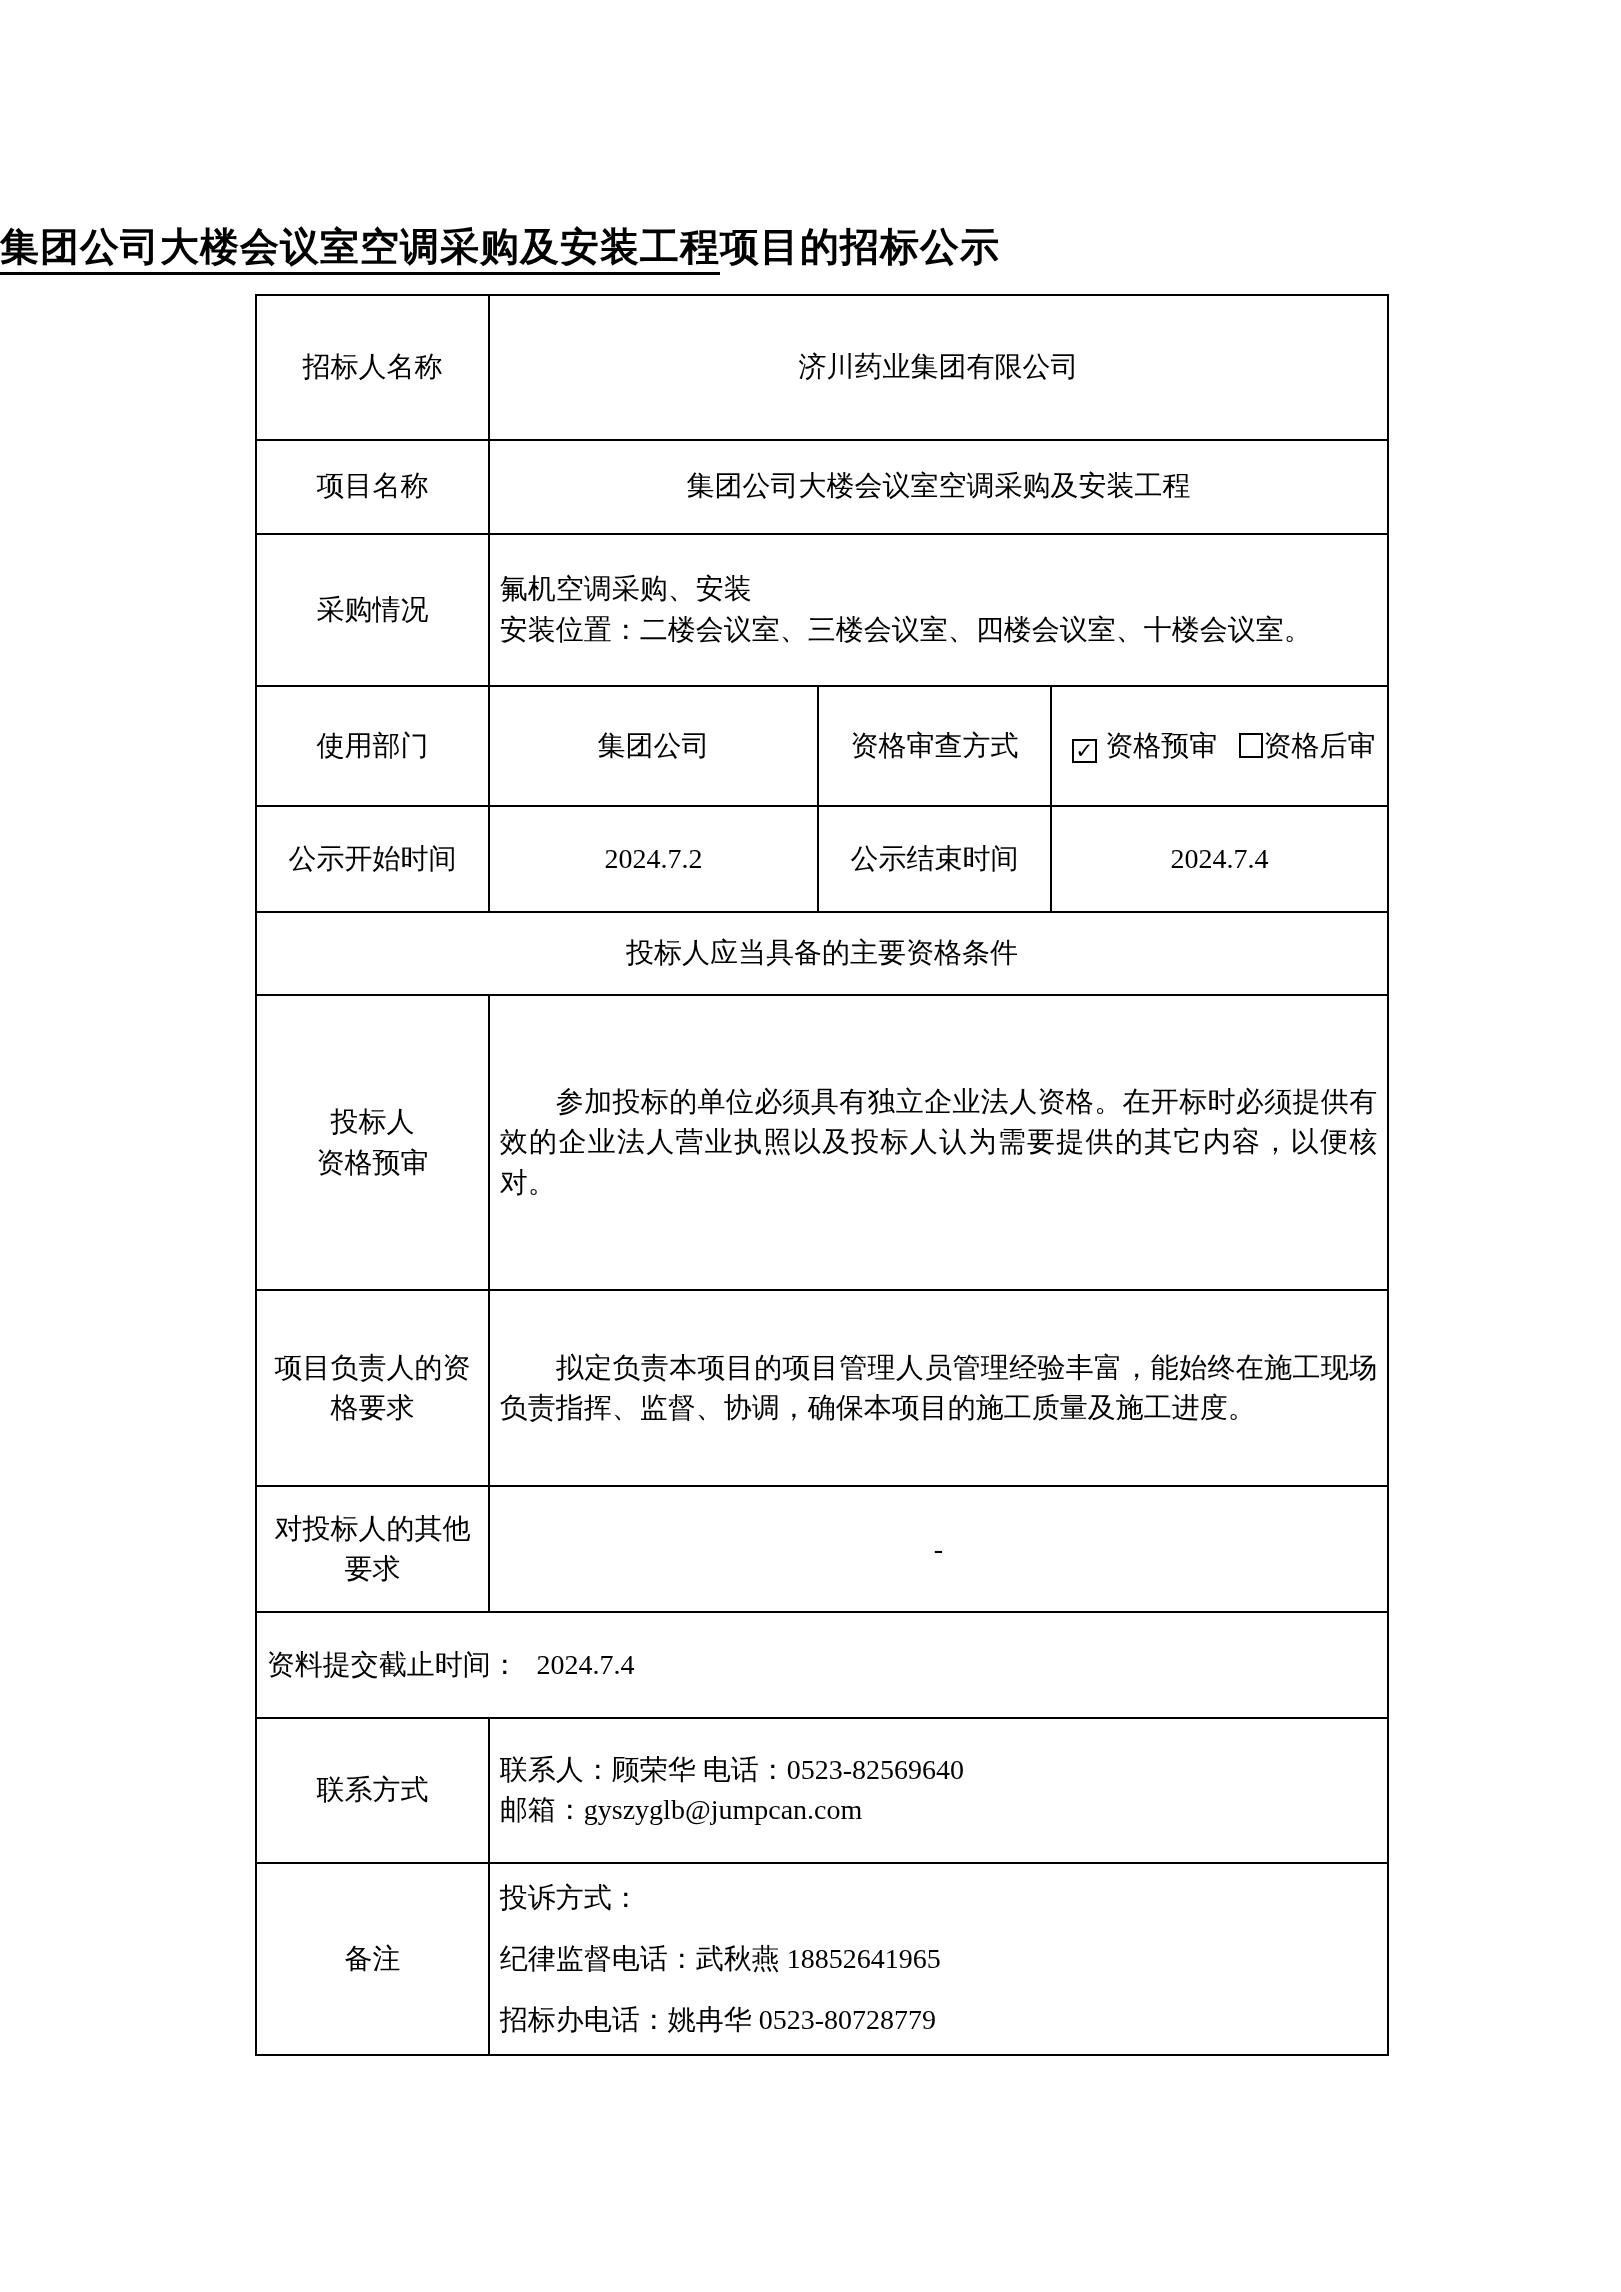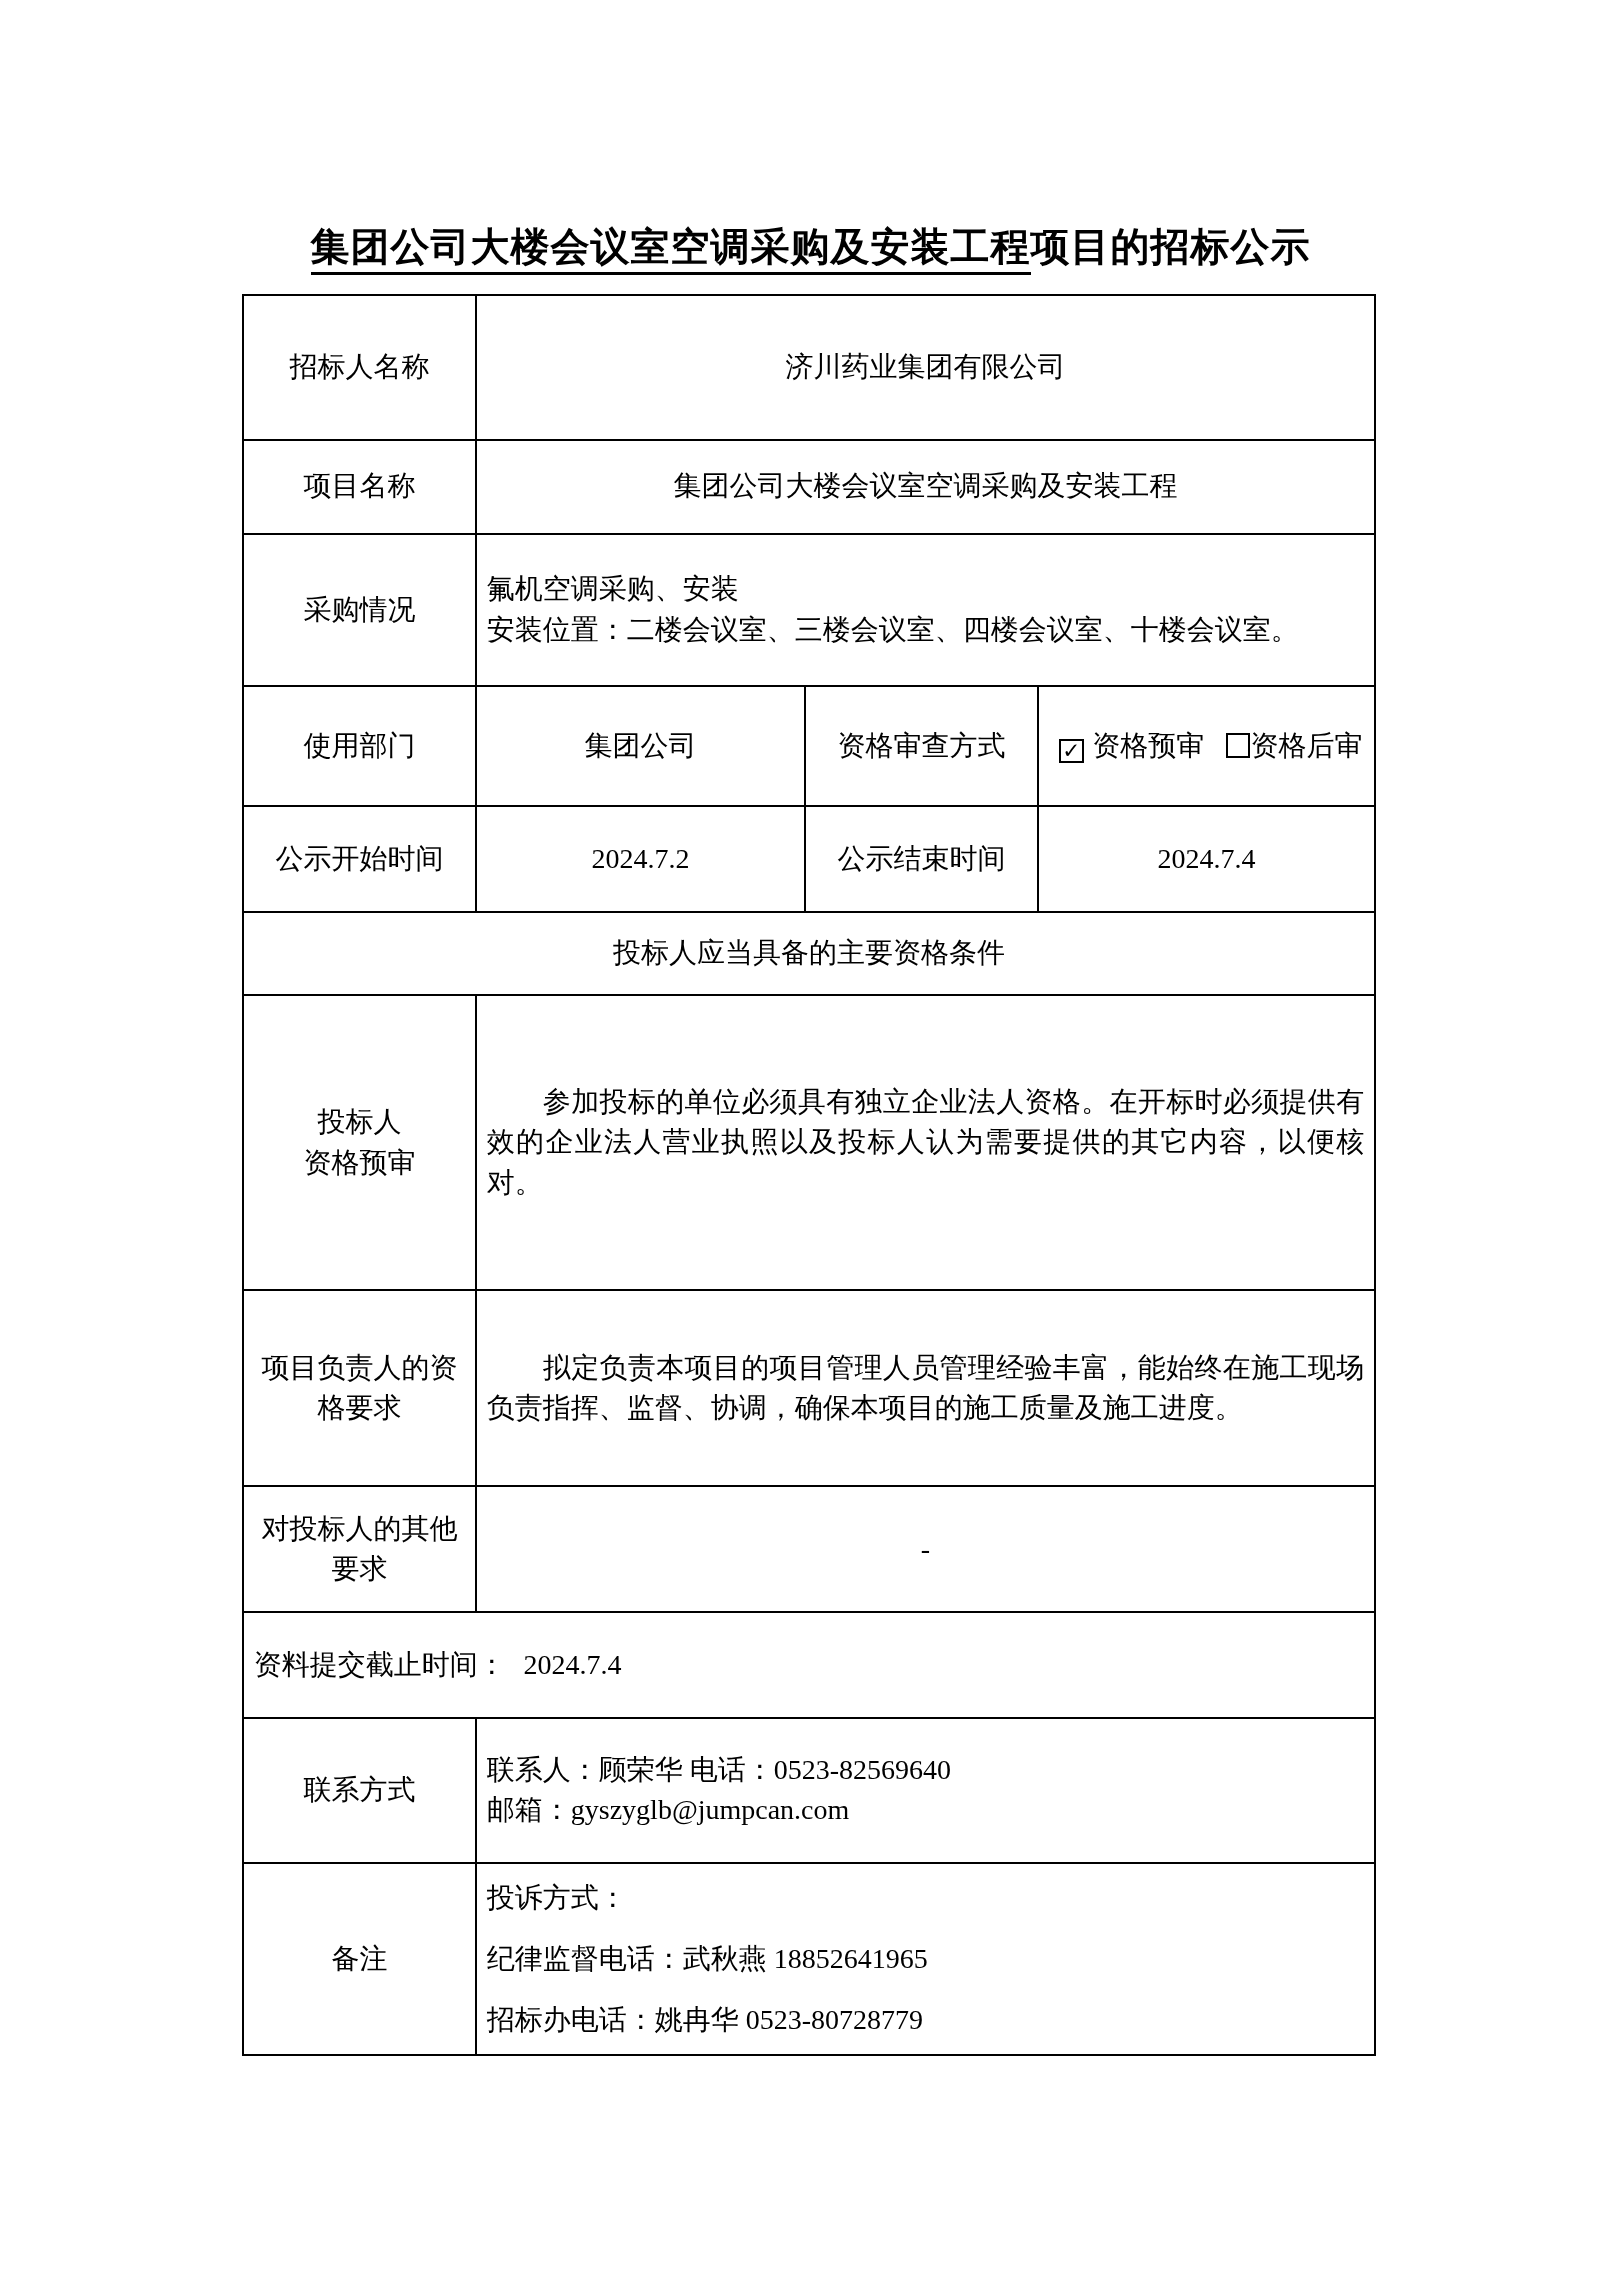--- a/index.html
+++ b/index.html
@@ -7,33 +7,33 @@
     width: 1621px; height: 2293px;
     background: #ffffff;
     position: relative;
     font-family: "Liberation Serif", "DejaVu Serif", serif;
     color: #000;
   }
   .doc-title {
     position: absolute;
     top: 220px; left: 0;
     width: 1621px;
-    text-align: center;
+    text-align: left;
     font-size: 39px;
     font-weight: bold;
     letter-spacing: 1px;
     white-space: nowrap;
   }
   .doc-title .u {
     border-bottom: 3.9px solid #000;
     padding-bottom: 3.9px;
   }
   table.bid-table {
     position: absolute;
-    left: 242px; top: 294px;
+    left: 255px; top: 294px;
     width: 1133px;
     border-collapse: collapse;
     table-layout: fixed;
   }
   table.bid-table td {
     border: 2px solid #000;
     border-top-width: 2.9px;
     border-bottom-width: 2.9px;
     font-size: 28px;
     line-height: 1.45;

